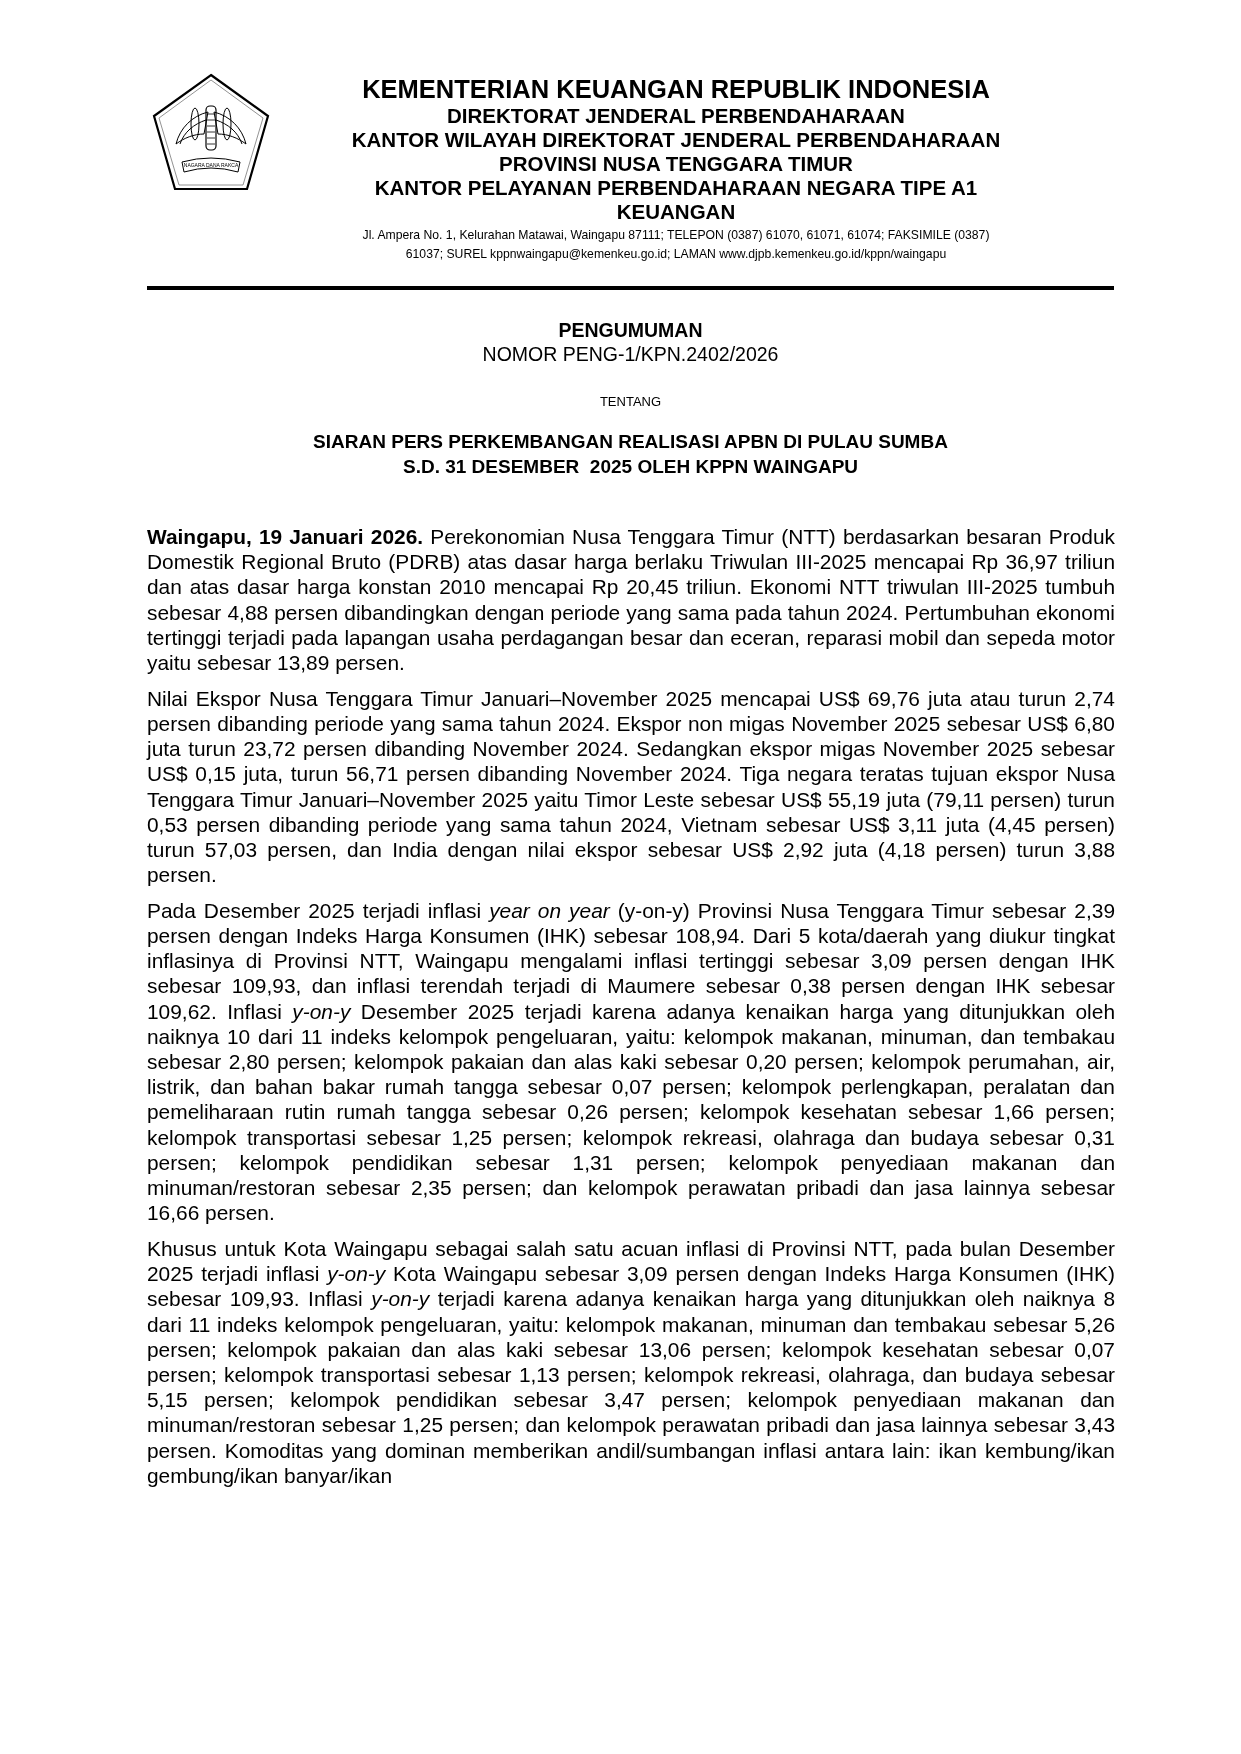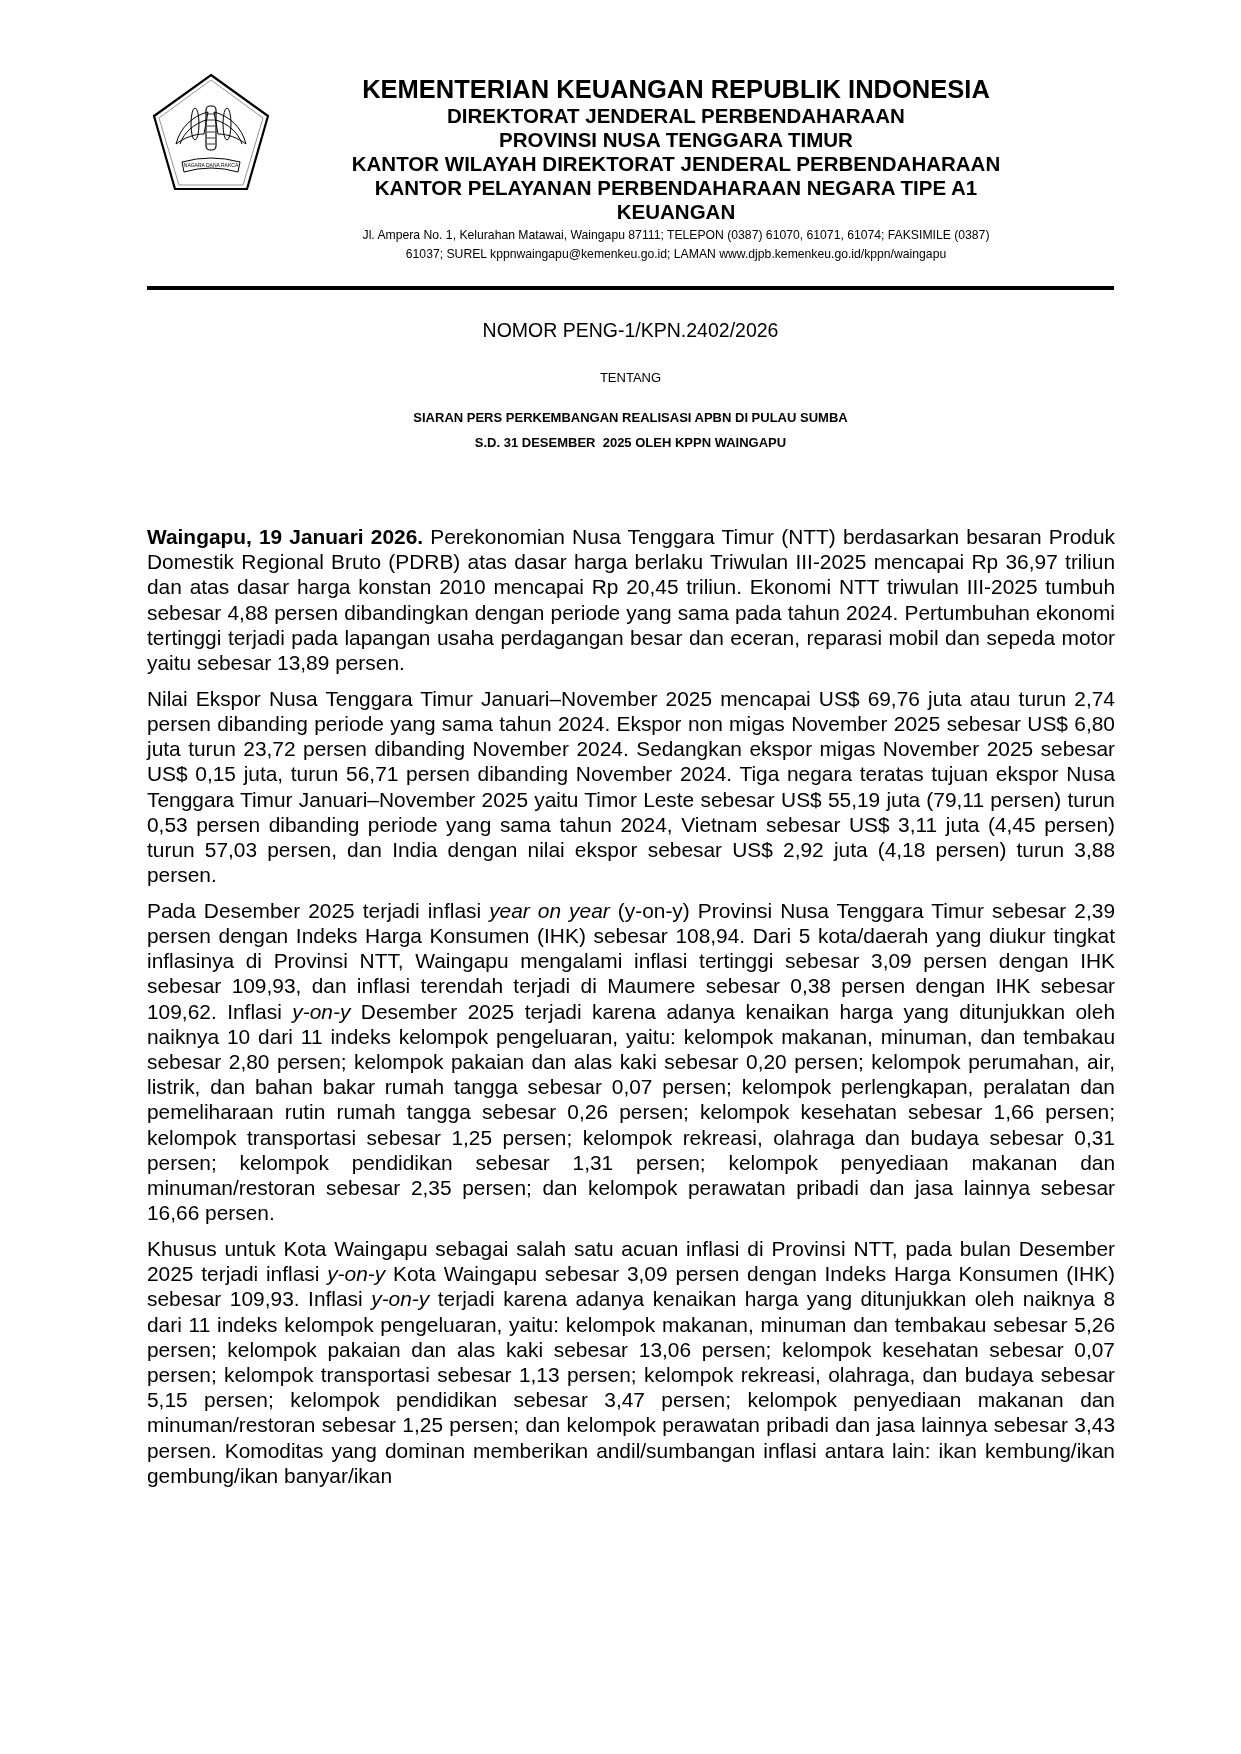--- a/index.html
+++ b/index.html
@@ -8,21 +8,21 @@
   .logo { position: absolute; left: 150px; top: 72px; width: 122px; height: 122px; }
   .letterhead { position: absolute; left: 276px; top: 74px; width: 800px; text-align: center; }
   .lh-ministry { font-weight: bold; font-size: 25.5px; line-height: 30px; }
   .lh-line { font-weight: bold; font-size: 20.5px; line-height: 24px; }
   .lh-address { font-size: 12.2px; line-height: 15px; margin-top: 4px; }
   .rule { position: absolute; left: 147px; top: 286px; width: 967px; height: 4px; background: #000; }
   .title-block { position: absolute; left: 147px; top: 318px; width: 967px; text-align: center; }
   .t-head { font-weight: bold; font-size: 19.5px; line-height: 24px; }
   .t-normal { font-size: 19.5px; line-height: 24px; }
   .t-tentang { font-size: 13px; line-height: 24px; margin-top: 24px; }
-  .t-subject { font-weight: bold; font-size: 13px; line-height: 25px; margin-top: 15px; }
+  .t-subject { font-weight: bold; font-size: 19px; line-height: 25px; margin-top: 15px; }
   .body { position: absolute; left: 147px; top: 524px; width: 968px;
           font-size: 20.9px; line-height: 25.2px; text-align: justify; }
   .body p { margin: 0 0 10.5px 0; }
   .dateline { font-weight: bold; }
   em { font-style: italic; }
 </style>
 </head>
 <body>
 
 <div class="logo">
@@ -43,31 +43,32 @@
     <line x1="57" y1="66" x2="65" y2="66" stroke="#000" stroke-width="0.8"></line>
     <line x1="57" y1="72" x2="65" y2="72" stroke="#000" stroke-width="0.8"></line>
     <path d="M32,90 Q61,82 90,90 L88,100 Q61,92 34,100 Z" fill="none" stroke="#000" stroke-width="1"></path>
     <text x="61" y="95" text-anchor="middle" font-size="5" font-family="Liberation Sans, sans-serif">NAGARA DANA RAKCA</text>
   </svg>
 </div>
 
 <div class="letterhead">
   <div class="lh-ministry">KEMENTERIAN KEUANGAN REPUBLIK INDONESIA</div>
   <div class="lh-line">DIREKTORAT JENDERAL PERBENDAHARAAN</div>
+  <div class="lh-line">KANTOR WILAYAH DIREKTORAT JENDERAL PERBENDAHARAAN</div>
   <div class="lh-line">PROVINSI NUSA TENGGARA TIMUR</div>
-  <div class="lh-line">KANTOR WILAYAH DIREKTORAT JENDERAL PERBENDAHARAAN</div>
   <div class="lh-line">KANTOR PELAYANAN PERBENDAHARAAN NEGARA TIPE A1</div>
   <div class="lh-line">KEUANGAN</div>
   <div class="lh-address">Jl. Ampera No. 1, Kelurahan Matawai, Waingapu 87111; TELEPON (0387) 61070, 61071, 61074; FAKSIMILE (0387)</div>
   <div class="lh-address">61037; SUREL kppnwaingapu@kemenkeu.go.id; LAMAN www.djpb.kemenkeu.go.id/kppn/waingapu</div>
 </div>
 
 <div class="rule"></div>
 
 <div class="title-block">
+  <div class="t-head">PENGUMUMAN</div>
   <div class="t-normal">NOMOR PENG-1/KPN.2402/2026</div>
   <div class="t-tentang">TENTANG</div>
   <div class="t-subject">
     <div>SIARAN PERS PERKEMBANGAN REALISASI APBN DI PULAU SUMBA</div>
     <div style="white-space: pre;">S.D. 31 DESEMBER  2025 OLEH KPPN WAINGAPU</div>
   </div>
 </div>
 
 <div class="body">
   <p><span class="dateline">Waingapu, 19 Januari 2026.</span><span> Perekonomian Nusa Tenggara Timur (NTT) berdasarkan besaran Produk Domestik Regional Bruto (PDRB) atas dasar harga berlaku Triwulan III-2025 mencapai Rp 36,97 triliun dan atas dasar harga konstan 2010 mencapai Rp 20,45 triliun. Ekonomi NTT triwulan III-2025 tumbuh sebesar 4,88 persen dibandingkan dengan periode yang sama pada tahun 2024. Pertumbuhan ekonomi tertinggi terjadi pada lapangan usaha perdagangan besar dan eceran, reparasi mobil dan sepeda motor yaitu sebesar 13,89 persen.</span></p>

